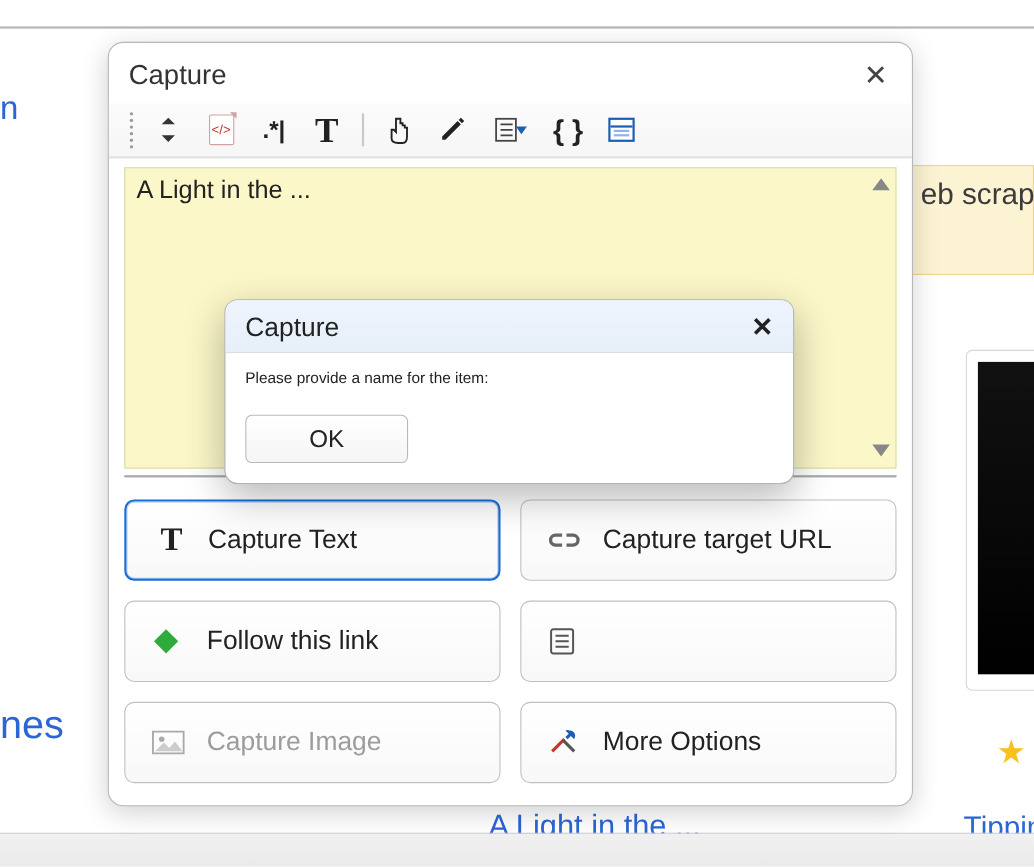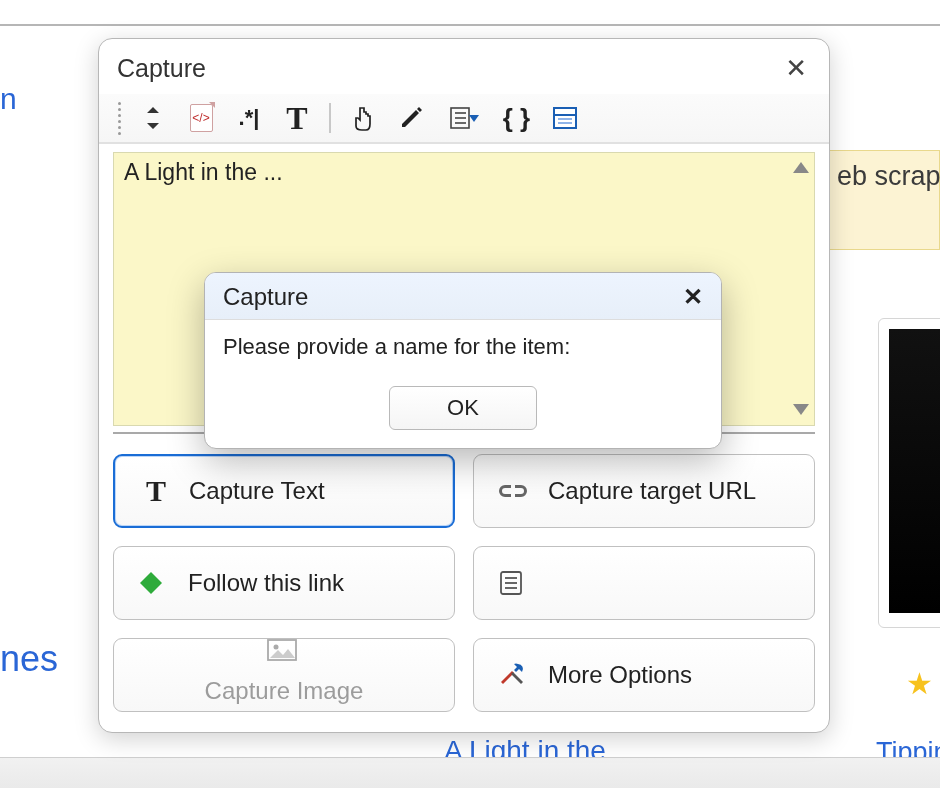--- a/index.html
+++ b/index.html
@@ -158,21 +158,21 @@
     border: 1px solid #c0c0c0; border-radius: 9px;
     background: linear-gradient(#ffffff,#f8f8f8);
     display:flex; align-items:center; gap: 16px;
     padding: 0 24px;
     font-size: 24px; color: #222; cursor:pointer;
   }
   .act-btn.selected {
     border: 2.5px solid #1a6dd6;
     box-shadow: inset 0 0 0 1px #bcd6f8;
   }
-  .act-btn.disabled { color:#9c9c9c; cursor:default;flex-direction:column;}
+  .act-btn.disabled { color:#9c9c9c; cursor:default;}
   .act-icon { width: 34px; text-align:center; font-size:26px; }
   .act-icon svg { display:block; }
 
   
   .modal {
     position: absolute; left: 204px; top: 272px;
     width: 518px;
     background: #fff;
     border: 1px solid #b3b3b3;
     border-radius: 12px;
@@ -181,28 +181,28 @@
   }
   .modal-head {
     display:flex; justify-content:space-between; align-items:center;
     padding: 10px 18px 8px 18px;
     background: linear-gradient(#edf4fe,#e7eff9);
     border-bottom: 1px solid #ddd;
   }
   .modal-title { font-size: 24px; color:#222;}
   .modal-close { font-size: 24px; color:#222; font-weight:600; cursor:pointer;}
   .modal-body { padding: 14px 18px 18px 18px; }
-  .modal-label { font-size:22px; color:#222; margin-bottom:10px;}
+  .modal-label { font-size:14px; color:#222; margin-bottom:10px;}
   .modal-input {
     width: 100%; font-size:22px; padding: 4px 2px 6px;
     border: none; border-bottom: 3px solid #1a6dd6;
     background:#fff; outline:none; color:#222;
   }
   .modal-actions {
-    display:flex; gap: 18px; justify-content:center;
+    display:flex; gap: 18px; justify-content:space-between;
     padding-top: 16px;
   }
   .modal-btn {
     width: 148px; height: 44px;
     border:1px solid #b9b9b9; border-radius:6px;
     background: linear-gradient(#ffffff,#f5f5f5);
     font-size: 22px; color:#222; cursor:pointer;
   }
 </style>
 </head>

